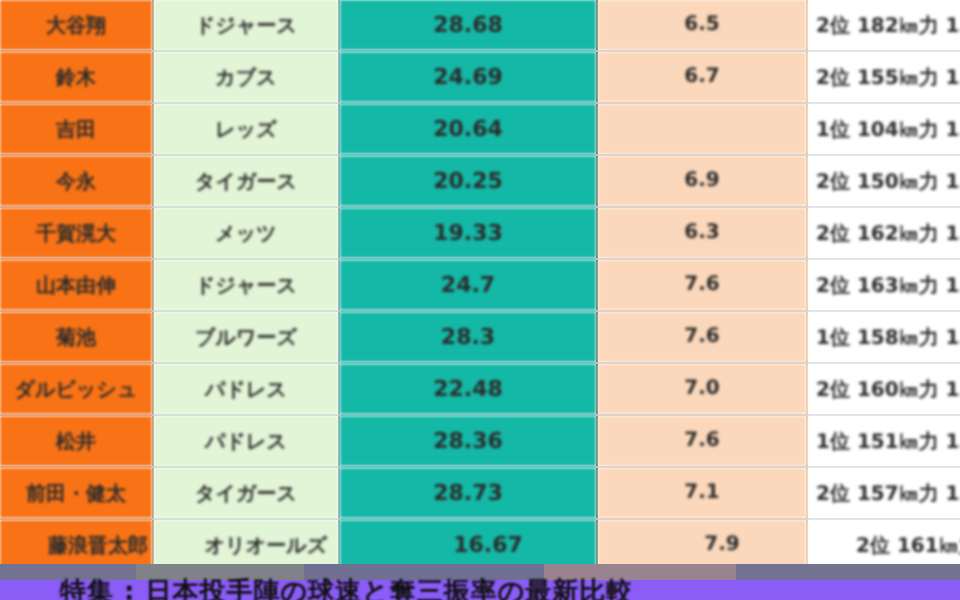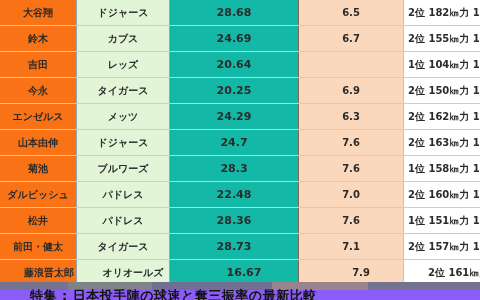--- a/index.html
+++ b/index.html
@@ -86,23 +86,23 @@
           <td class="c-note">1位 104㎞力 1.</td>
         </tr>
         <tr>
           <td class="c-name">今永</td>
           <td class="c-team">タイガース</td>
           <td class="c-val1">20.25</td>
           <td class="c-val2">6.9</td>
           <td class="c-note">2位 150㎞力 1.</td>
         </tr>
         <tr>
-          <td class="c-name">エンゼルス</td>
+          <td class="c-name">千賀滉大</td>
           <td class="c-team">メッツ</td>
-          <td class="c-val1">24.29</td>
+          <td class="c-val1">19.33</td>
           <td class="c-val2">6.3</td>
           <td class="c-note">2位 162㎞力 1.</td>
         </tr>
         <tr>
           <td class="c-name">山本由伸</td>
           <td class="c-team">ドジャース</td>
           <td class="c-val1">24.7</td>
           <td class="c-val2">7.6</td>
           <td class="c-note">2位 163㎞力 1.</td>
         </tr>

